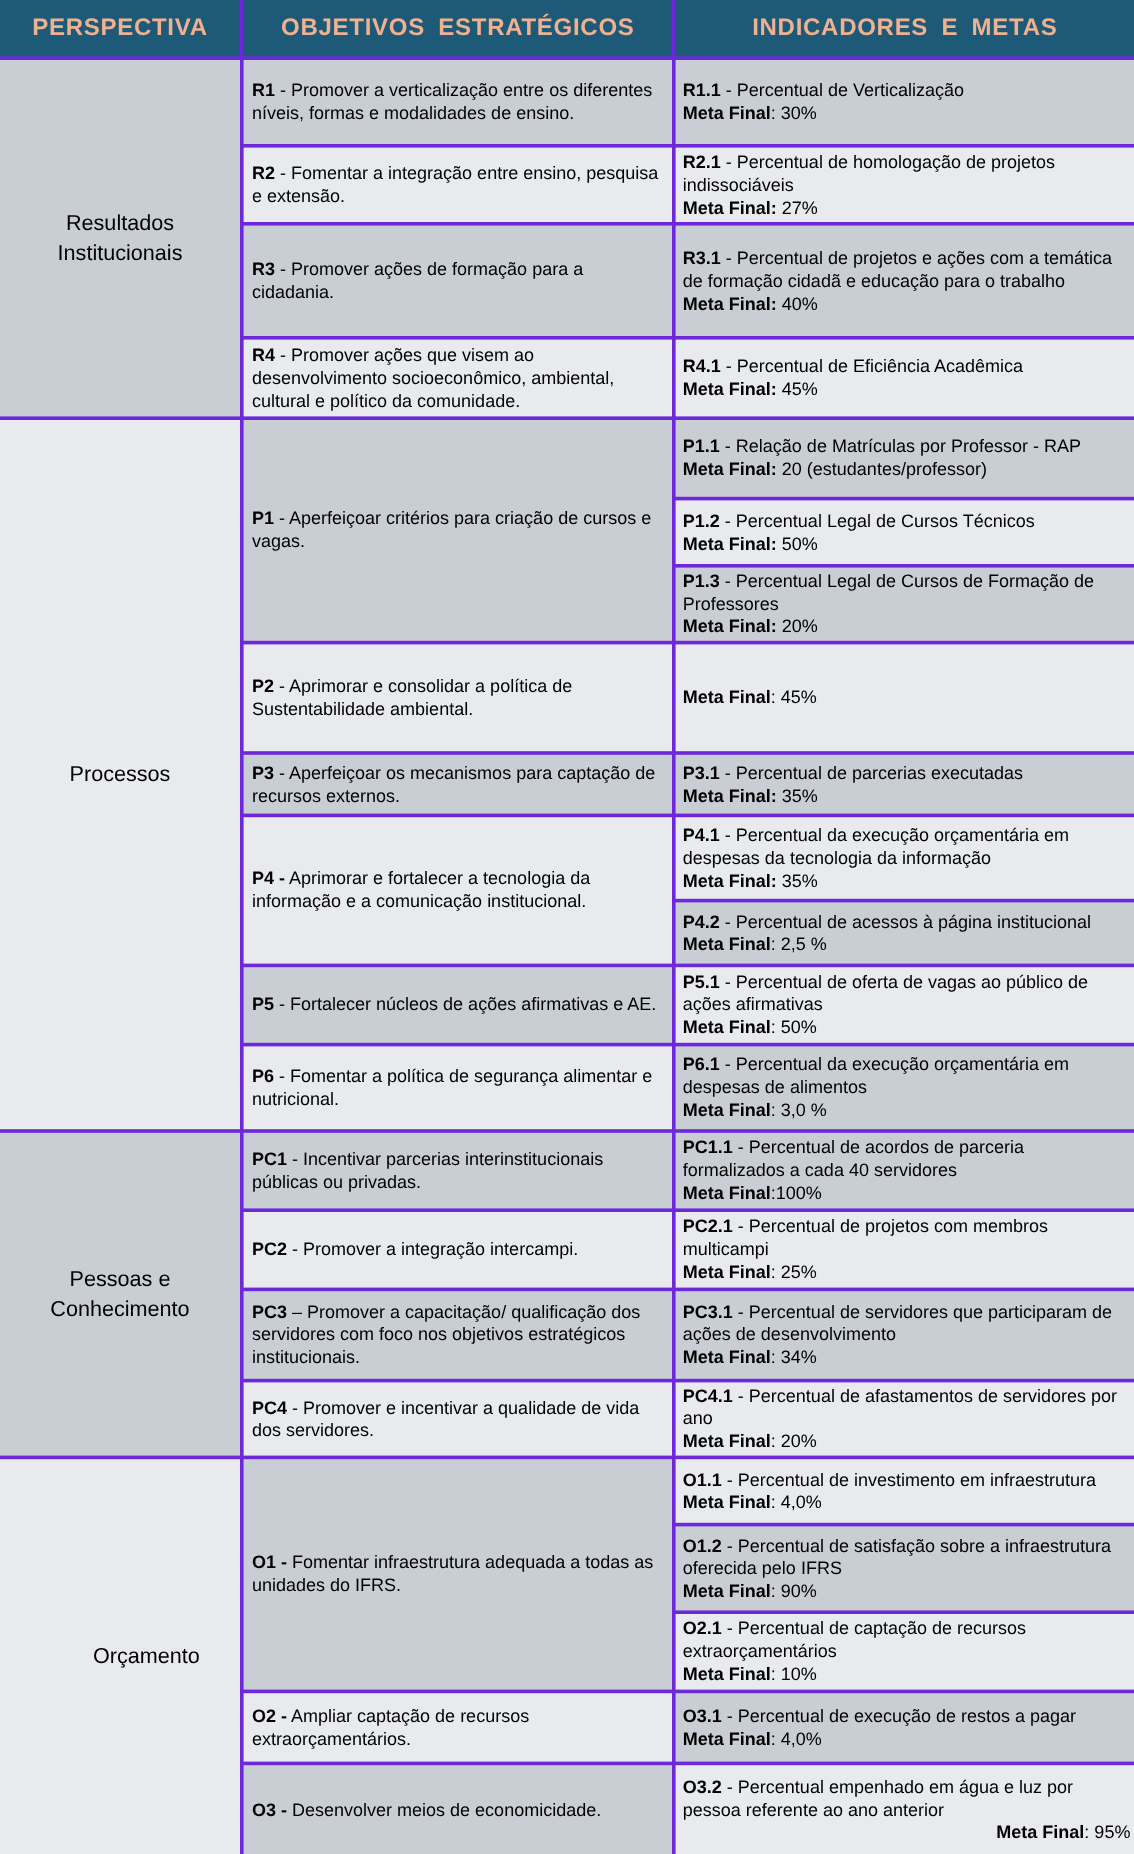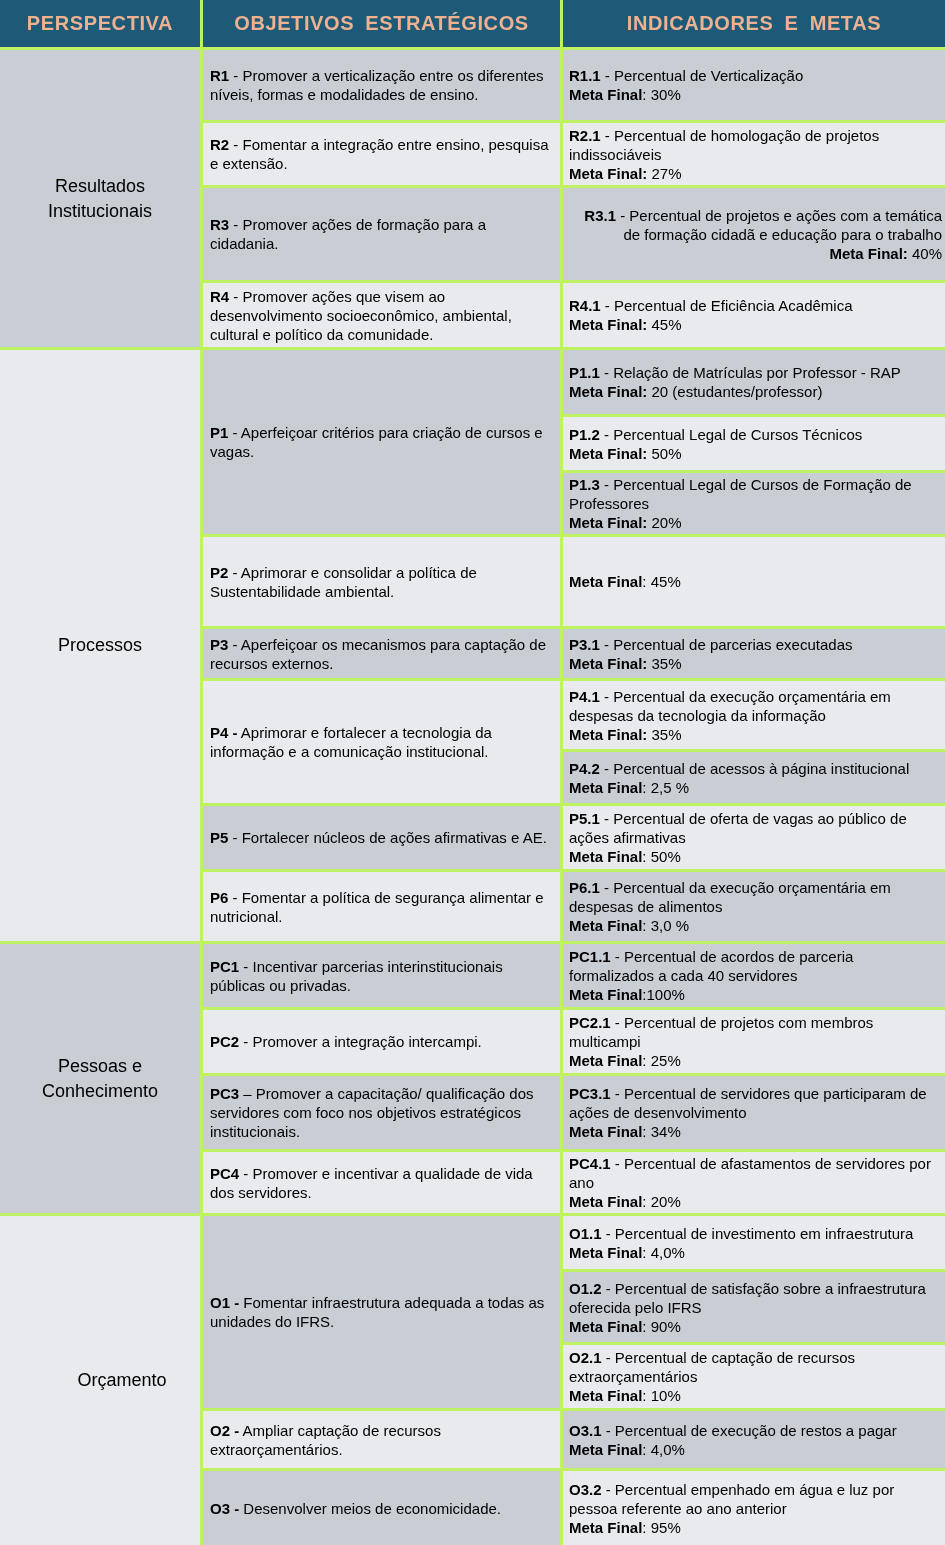--- a/index.html
+++ b/index.html
@@ -1,18 +1,18 @@
 <!DOCTYPE html>
 <html lang="pt"><head>
 <meta charset="utf-8">
 <style>
   html,body{margin:0;padding:0;background:#ffffff;}
   body{font-family:"Liberation Sans","DejaVu Sans",sans-serif;color:#000;}
   .map{
-    width:945px;height:1545px;background:#bef264;overflow:hidden;
+    width:945px;height:1545px;background:#6d28d9;overflow:hidden;
     display:grid;
     grid-template-columns:200px 357px 382px;
     grid-template-rows:47px 70px 62px 92px 64px 64px 53px 61px 89px 49px 68px 51px 63px 69px 63px 63px 73px 61px 53px 70px 63px 57px 74px;
     gap:3px;
   }
   .cell{box-sizing:border-box;overflow:hidden;}
   .hdr{
     background:#1d5a78;color:#f0b191;
     display:flex;align-items:center;justify-content:center;
     font-weight:bold;font-size:20px;letter-spacing:.6px;word-spacing:5px;
@@ -120,21 +120,21 @@
     </div>
 
   <div class="cell ind d" style="grid-column:3;grid-row:2;">
       <p class="t"><b>R1.1</b><span> - Percentual de Verticalização</span></p>
       <p class="t"><b>Meta Final</b><span>: 30%</span></p>
     </div>
   <div class="cell ind l" style="grid-column:3;grid-row:3;">
       <p class="t"><b>R2.1</b><span> - Percentual de homologação de projetos indissociáveis</span></p>
       <p class="t"><b>Meta Final:</b><span> 27%</span></p>
     </div>
-  <div class="cell ind d" style="grid-column:3;grid-row:4;text-align:right;">
+  <div class="cell ind d" style="grid-column:3;grid-row:4;">
       <p class="t"><b>R3.1</b><span> - Percentual de projetos e ações com a temática de formação cidadã e educação para o trabalho</span></p>
       <p class="t"><b>Meta Final:</b><span> 40%</span></p>
     </div>
   <div class="cell ind l" style="grid-column:3;grid-row:5;">
       <p class="t"><b>R4.1</b><span> - Percentual de Eficiência Acadêmica</span></p>
       <p class="t"><b>Meta Final:</b><span>  45%</span></p>
     </div>
 
   <div class="cell ind d" style="grid-column:3;grid-row:6;">
       <p class="t"><b>P1.1</b><span> - Relação de Matrículas por Professor - RAP</span></p>
@@ -198,18 +198,18 @@
       <p class="t"><b>Meta Final</b><span>: 90%</span></p>
     </div>
   <div class="cell ind l" style="grid-column:3;grid-row:21;">
       <p class="t"><b>O2.1</b><span> - Percentual de captação de recursos extraorçamentários</span></p>
       <p class="t"><b>Meta Final</b><span>: 10%</span></p>
     </div>
   <div class="cell ind d" style="grid-column:3;grid-row:22;">
       <p class="t"><b>O3.1</b><span> - Percentual de execução de restos a pagar</span></p>
       <p class="t"><b>Meta Final</b><span>: 4,0%</span></p>
     </div>
-  <div class="cell ind l" style="grid-column:3;grid-row:23;">
+  <div class="cell ind l" style="grid-column:3;grid-row:23;align-items:flex-end;">
       <p class="t"><b>O3.2</b><span> - Percentual empenhado em água e luz por pessoa referente ao ano anterior</span></p>
       <p class="t"><b>Meta Final</b><span>: 95%</span></p>
     </div>
 
 </div>
 
 </body></html>

